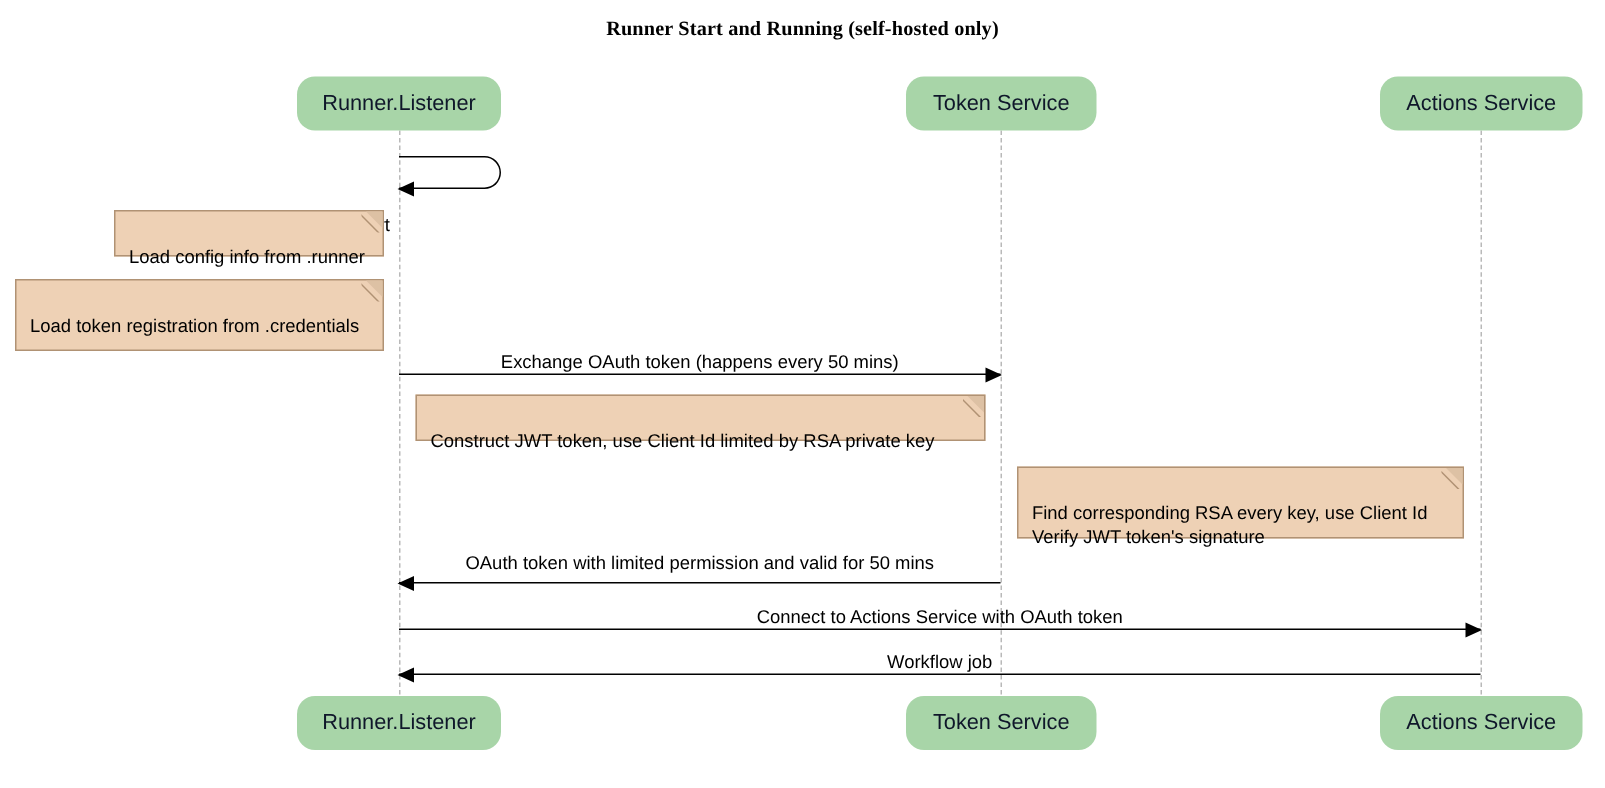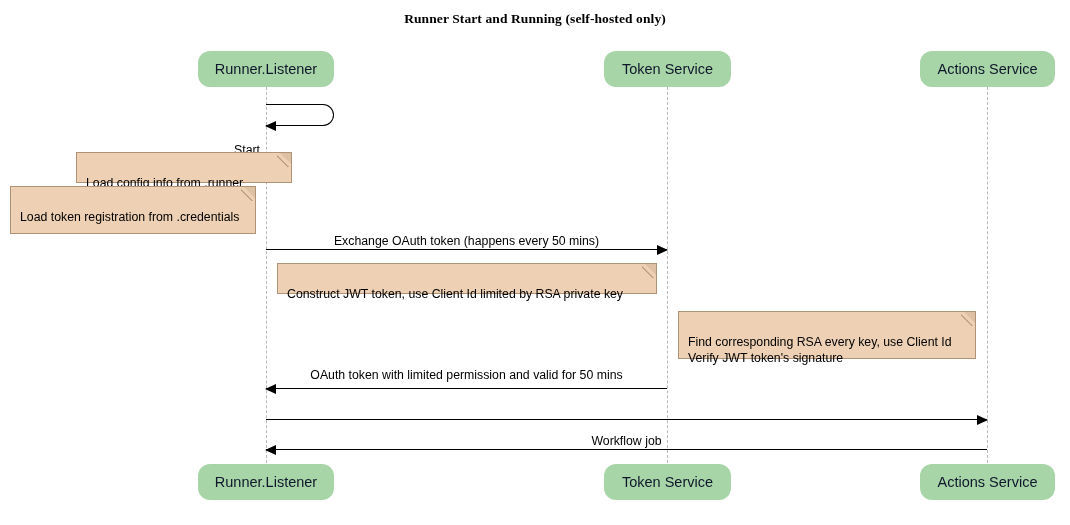--- a/index.html
+++ b/index.html
@@ -151,21 +151,21 @@
     <span>Token Service</span>
   </div>
   <div class="participant" style="left:920px; top:464px; width:135px;">
     <span>Actions Service</span>
   </div>
 
   <div class="self-loop" style="left:266px; top:104px; width:68px; height:22px;"></div>
   <div class="arrow-left" style="left:265px; top:121px;"></div>
   <div class="msg-label" style="left:200px; top:103px; width:60px; text-align:right;margin-top:40px;">Start</div>
 
-  <div class="note" style="left:76px; top:152px; width:216px; height:31px;">
+  <div class="note" style="left:76px; top:140px; width:180px; height:31px;">
     <span>Load config info from .runner</span>
     <span class="fold"></span>
     <span class="fold-edge"></span>
   </div>
 
   <div class="note" style="left:10px; top:186px; width:246px; height:48px;">
     <span>Load token registration from .credentials</span>
     <span class="fold"></span>
     <span class="fold-edge"></span>
   </div>
@@ -186,18 +186,19 @@
     <span class="fold"></span>
     <span class="fold-edge"></span>
   </div>
 
   <div class="msg-line" style="left:266px; top:388px; width:401px;"></div>
   <div class="arrow-left" style="left:265px; top:384px;"></div>
   <div class="msg-label" style="left:266px; top:368px; width:401px;">OAuth token with limited permission and valid for 50 mins</div>
 
   <div class="msg-line" style="left:266px; top:419px; width:721px;"></div>
   <div class="arrow-right" style="left:977px; top:415px;"></div>
+  <div class="msg-label" style="left:266px; top:404px; width:721px;">Connect to Actions Service with OAuth token</div>
 
   <div class="msg-line" style="left:266px; top:449px; width:721px;"></div>
   <div class="arrow-left" style="left:265px; top:445px;"></div>
   <div class="msg-label" style="left:266px; top:434px; width:721px;">Workflow job</div>
 
 </div>
 
 </body></html>

